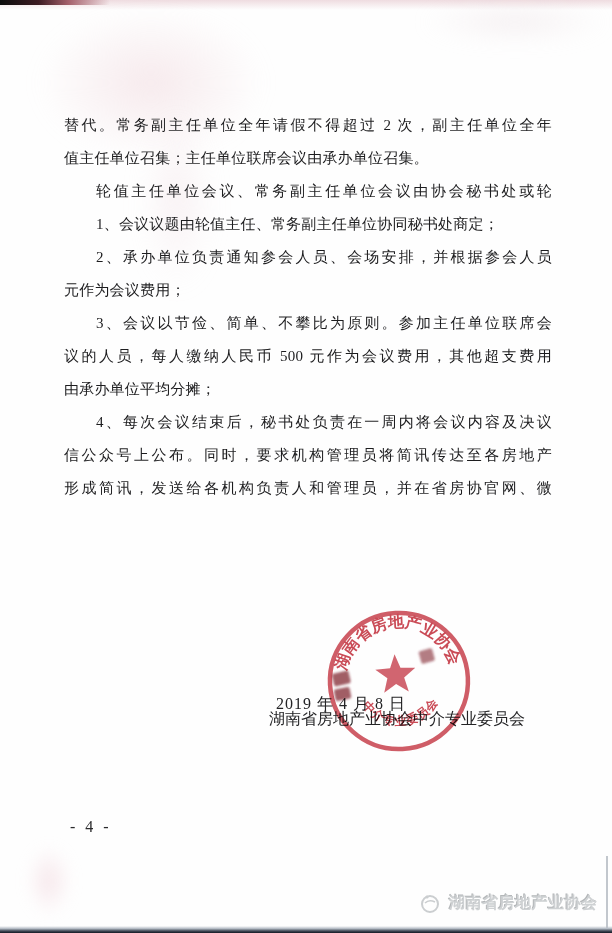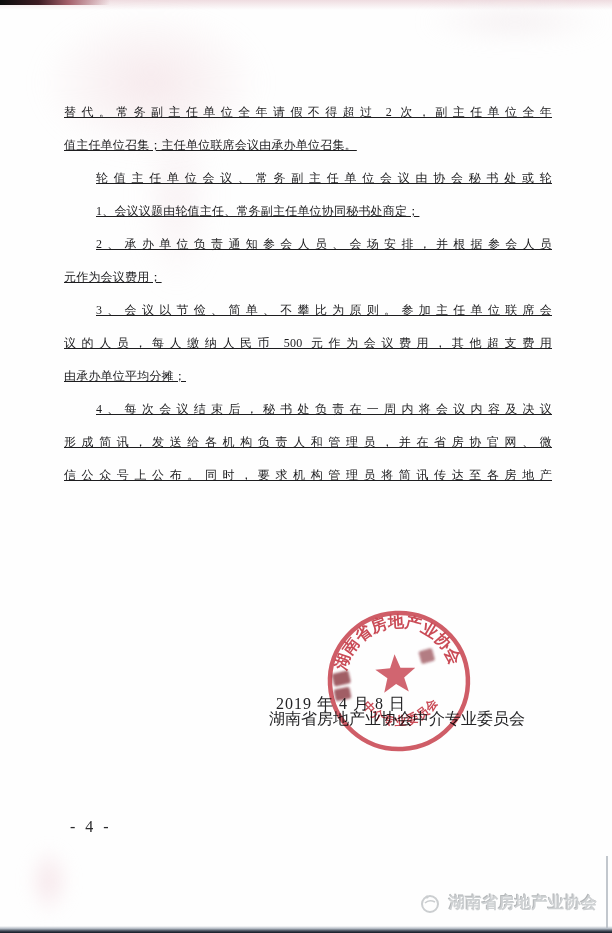--- a/index.html
+++ b/index.html
@@ -24,24 +24,23 @@
   .wash3{left:26px;top:845px;width:46px;height:72px;filter:blur(7px);
     background:radial-gradient(ellipse at center,rgba(242,214,221,.55),rgba(242,214,221,0) 70%);}
   .wash4{left:420px;top:0;width:190px;height:44px;filter:blur(9px);
     background:radial-gradient(ellipse at center,rgba(234,222,226,.4),rgba(234,222,226,0) 70%);}
   .bottom-band{position:absolute;left:0;bottom:0;width:612px;height:7px;
     background:linear-gradient(to bottom,rgba(195,201,209,0),#b9c0c9 35%,#3f4754 72%,#141923 100%);}
   .right-edge-line{position:absolute;right:4px;bottom:5px;width:2px;height:72px;background:#c2c7cd;}
 
   
   .doc-body{
-    position:absolute;left:64px;top:96px;width:488px;
-    font-size:12px;line-height:33px;color:#1d1d1f;
+    position:absolute;left:64px;top:109px;width:488px;
+    font-size:15px;line-height:33px;color:#1d1d1f;
     letter-spacing:.2px;
-    text-decoration:underline;
   }
   .bl{text-align:justify;text-justify:inter-character;}
   .bl.fill{text-align-last:justify;}
   .bl.ind{padding-left:32px;}
 
   
   .sig-line{
     position:absolute;left:267px;top:660px;width:258px;
     font-size:16px;line-height:22px;color:#242426;text-align:right;margin-top:48px;
   }
@@ -91,22 +90,22 @@
     <div class="bl fill">替代。常务副主任单位全年请假不得超过 2 次，副主任单位全年</div>
     <div class="bl">值主任单位召集；主任单位联席会议由承办单位召集。</div>
     <div class="bl ind fill">轮值主任单位会议、常务副主任单位会议由协会秘书处或轮</div>
     <div class="bl ind">1、会议议题由轮值主任、常务副主任单位协同秘书处商定；</div>
     <div class="bl ind fill">2、承办单位负责通知参会人员、会场安排，并根据参会人员</div>
     <div class="bl">元作为会议费用；</div>
     <div class="bl ind fill">3、会议以节俭、简单、不攀比为原则。参加主任单位联席会</div>
     <div class="bl fill">议的人员，每人缴纳人民币 500 元作为会议费用，其他超支费用</div>
     <div class="bl">由承办单位平均分摊；</div>
     <div class="bl ind fill">4、每次会议结束后，秘书处负责在一周内将会议内容及决议</div>
+    <div class="bl fill">信公众号上公布。同时，要求机构管理员将简讯传达至各房地产</div>
     <div class="bl fill">形成简讯，发送给各机构负责人和管理员，并在省房协官网、微</div>
-    <div class="bl fill">信公众号上公布。同时，要求机构管理员将简讯传达至各房地产</div>
   </div>
 
   <div class="sig-line">湖南省房地产业协会中介专业委员会</div>
   <div class="date-line">2019 年 4 月 8 日</div>
 
   <svg class="seal" viewBox="0 0 150 150">
     <defs>
       <path id="arcTop" d="M 22.4 61.9 A 54 54 0 0 1 127.6 61.9" fill="none"></path>
       <path id="arcBottom" d="M 40.3 101.1 A 44 44 0 0 0 109.7 101.1" fill="none"></path>
       <filter id="sealBlur">

